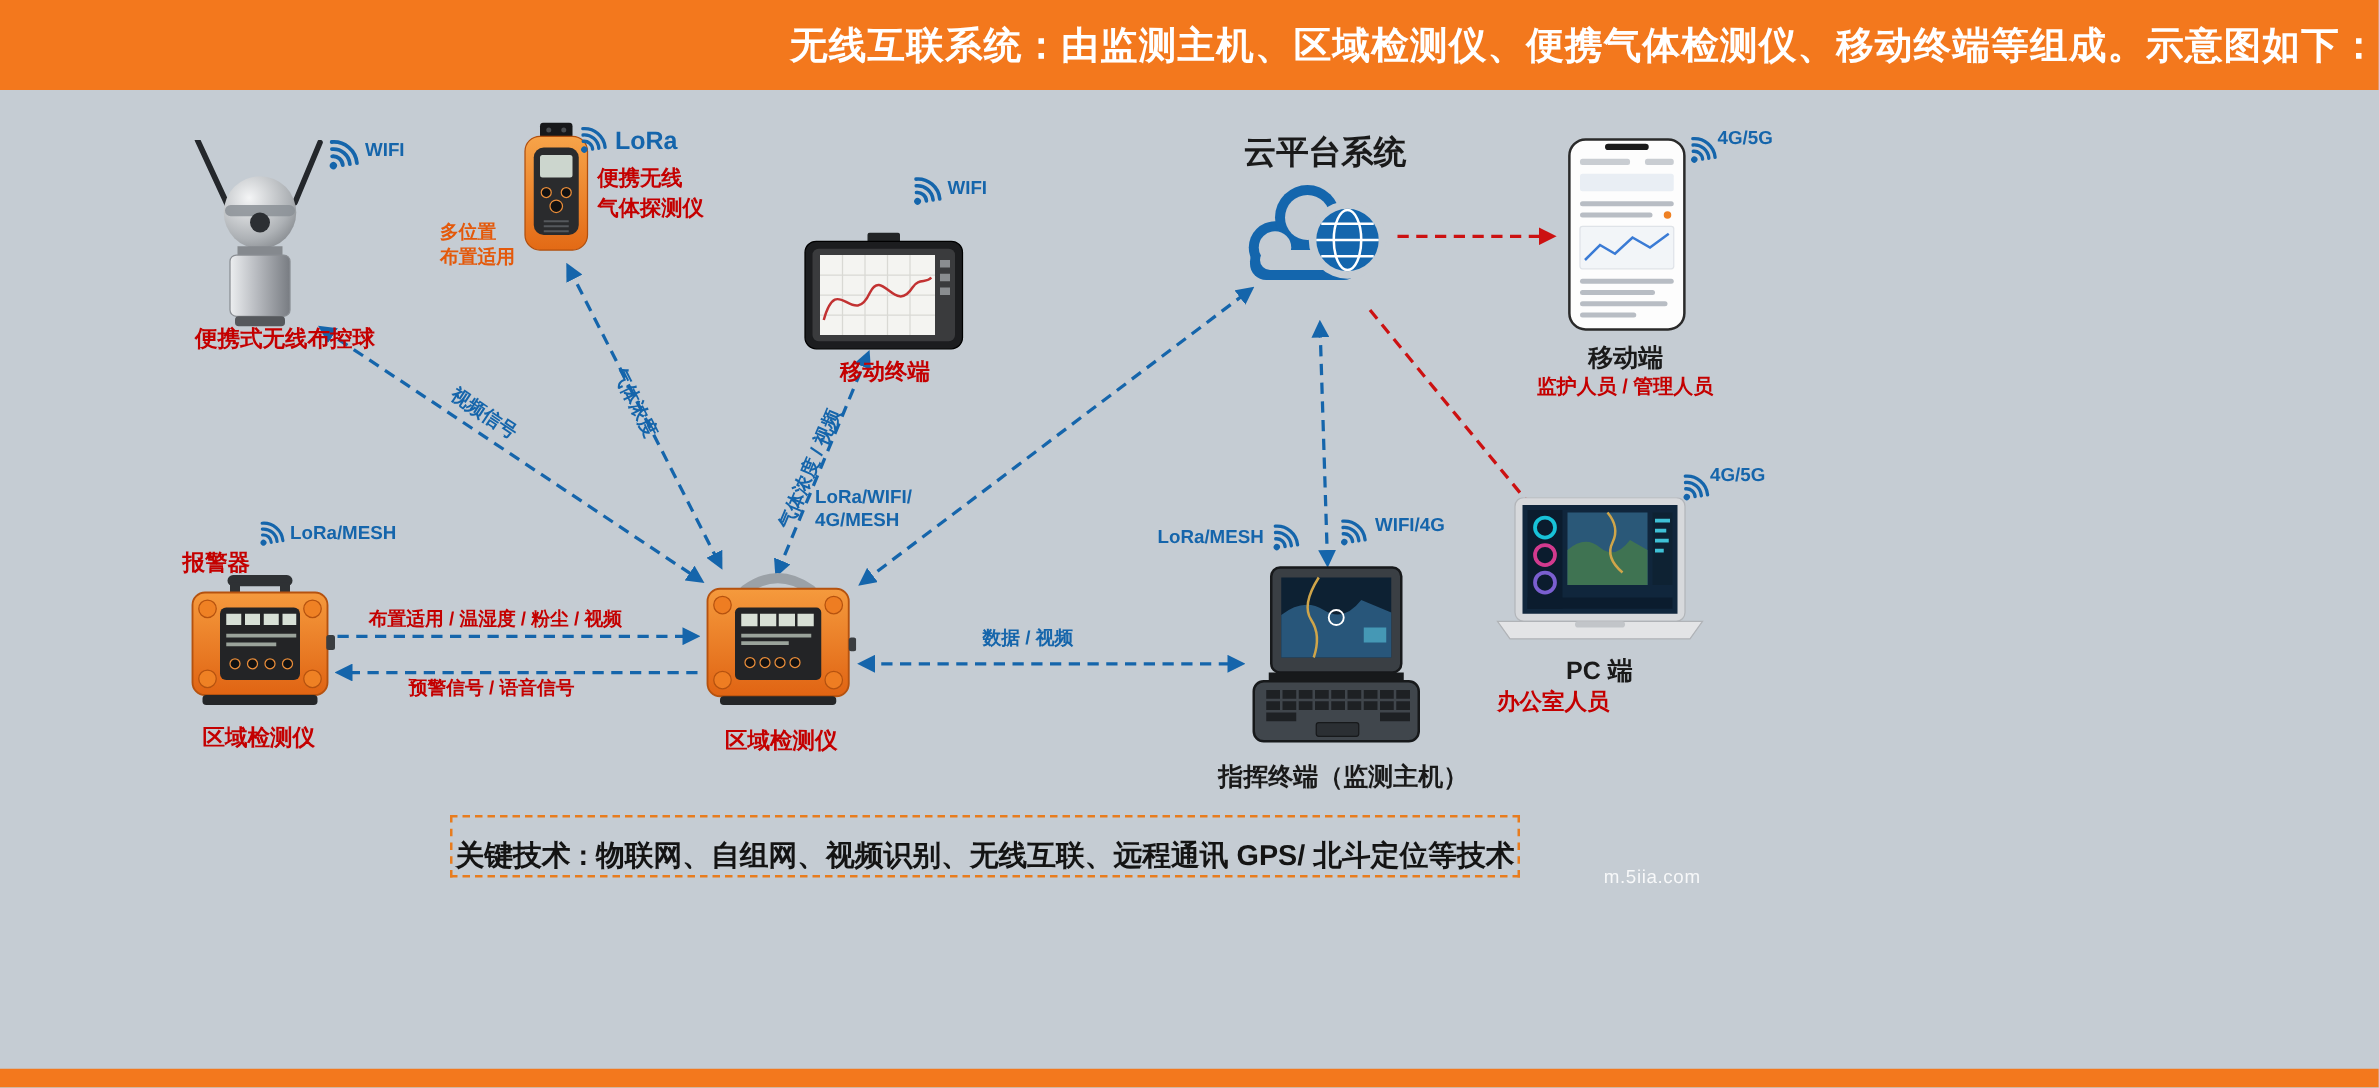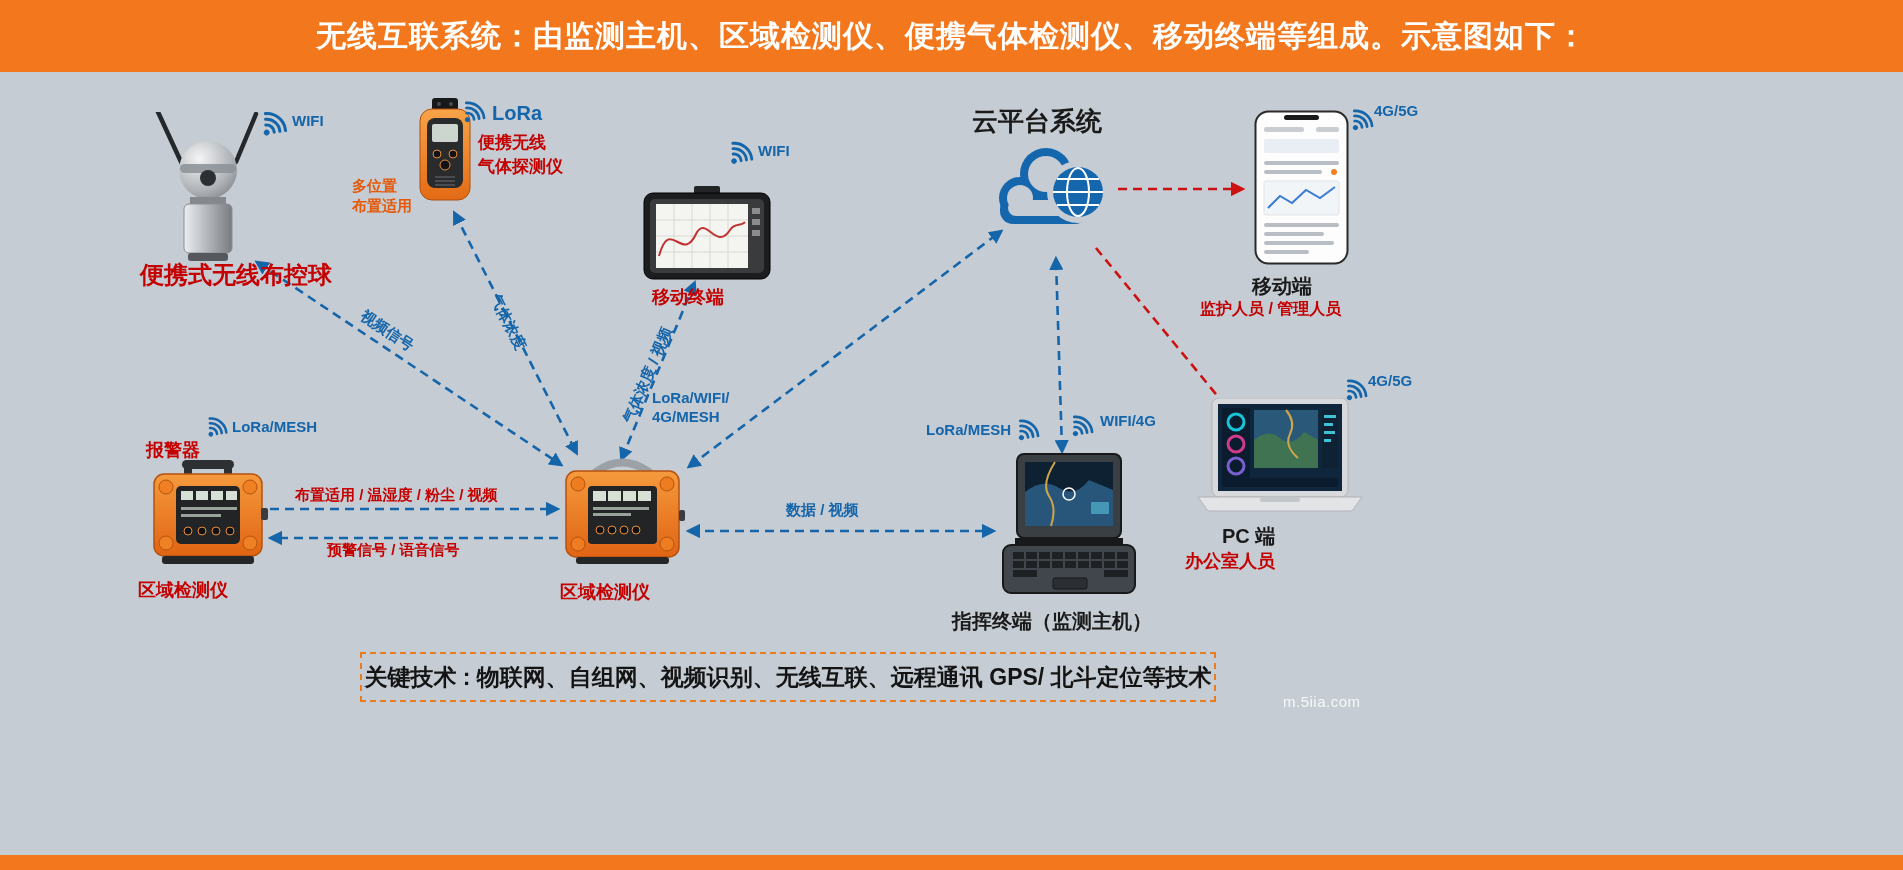--- a/index.html
+++ b/index.html
@@ -1,30 +1,30 @@
 <!DOCTYPE html>
 <html><head>
 <meta charset="utf-8">
 <style>
 *{margin:0;padding:0;box-sizing:border-box}
 html,body{width:1903px;height:870px}
 body{position:relative;background:#c5ccd3;font-family:"Liberation Sans","DejaVu Sans",sans-serif;overflow:hidden}
-.banner{position:absolute;left:0;top:0;width:100%;height:72px;background:#f3781d;display:flex;align-items:center;justify-content:center;z-index:5}
+.banner{position:absolute;left:0;top:0;width:100%;height:72px;background:#f3781d;display:flex;align-items:center;justify-content:flex-end;z-index:5}
 .banner span{color:#fff;font-size:30px;font-weight:bold;letter-spacing:1px}
 .bottombar{position:absolute;left:0;top:855px;width:100%;height:15px;background:#f3781d;z-index:5}
 .device{position:absolute;z-index:2}
 .lbl{position:absolute;z-index:3;font-weight:bold;white-space:nowrap}
 .red{color:#c40000}
 .blue{color:#1565ab}
 .black{color:#1a1a1a}
 .orange{color:#e4590a}
-.ctr{text-align:left}
+.ctr{text-align:center}
 .rot{transform-origin:left center}
 .wifi{position:absolute;z-index:2;transform:rotate(40deg)}
-.keybox{position:absolute;left:360px;top:652px;width:856px;height:50px;border:2px dashed #e87c1e;z-index:3;display:flex;align-items:center;justify-content:center}
+.keybox{position:absolute;left:360px;top:652px;width:856px;height:50px;border:2px dashed #e87c1e;z-index:3;display:flex;align-items:flex-end;justify-content:center}
 .keybox span{font-size:23px;font-weight:bold;color:#141414;white-space:nowrap}
 .watermark{position:absolute;left:1283px;top:693px;color:rgba(255,255,255,.85);font-size:15px;z-index:4;letter-spacing:.5px}
 #arrows{position:absolute;left:0;top:0;z-index:1}
 </style>
 </head>
 <body>
 
 <div class="banner">
   <span>无线互联系统：由监测主机、区域检测仪、便携气体检测仪、移动终端等组成。示意图如下：</span>
 </div>
@@ -385,21 +385,21 @@
 <svg class="wifi" style="left:1066px;top:412px" width="30" height="30" viewBox="0 0 40 40">
     <g fill="none" stroke="#1565ab" stroke-width="3.6" stroke-linecap="round">
       <path d="M13.5,25.5 a9,9 0 0 1 13,0"></path>
       <path d="M9,20.5 a15.5,15.5 0 0 1 22,0"></path>
       <path d="M4.5,15.5 a22,22 0 0 1 31,0"></path>
     </g>
     <circle cx="20" cy="31.5" r="3.4" fill="#1565ab"></circle>
   </svg>
 <div class="lbl blue" style="left:1100px;top:412px;font-size:15px">WIFI/4G</div>
 
-<div class="lbl red ctr" style="left:140px;top:259px;width:200px;font-size:24px">便携式无线布控球</div>
+<div class="lbl red ctr" style="left:128px;top:259px;width:200px;font-size:18px">便携式无线布控球</div>
 
 <div class="lbl red" style="left:478px;top:131px;font-size:17px;line-height:24px">
   <div>便携无线</div>
   <div>气体探测仪</div>
 </div>
 <div class="lbl orange" style="left:352px;top:176px;font-size:15px;line-height:20px">
   <div>多位置</div>
   <div>布置适用</div>
 </div>
 

